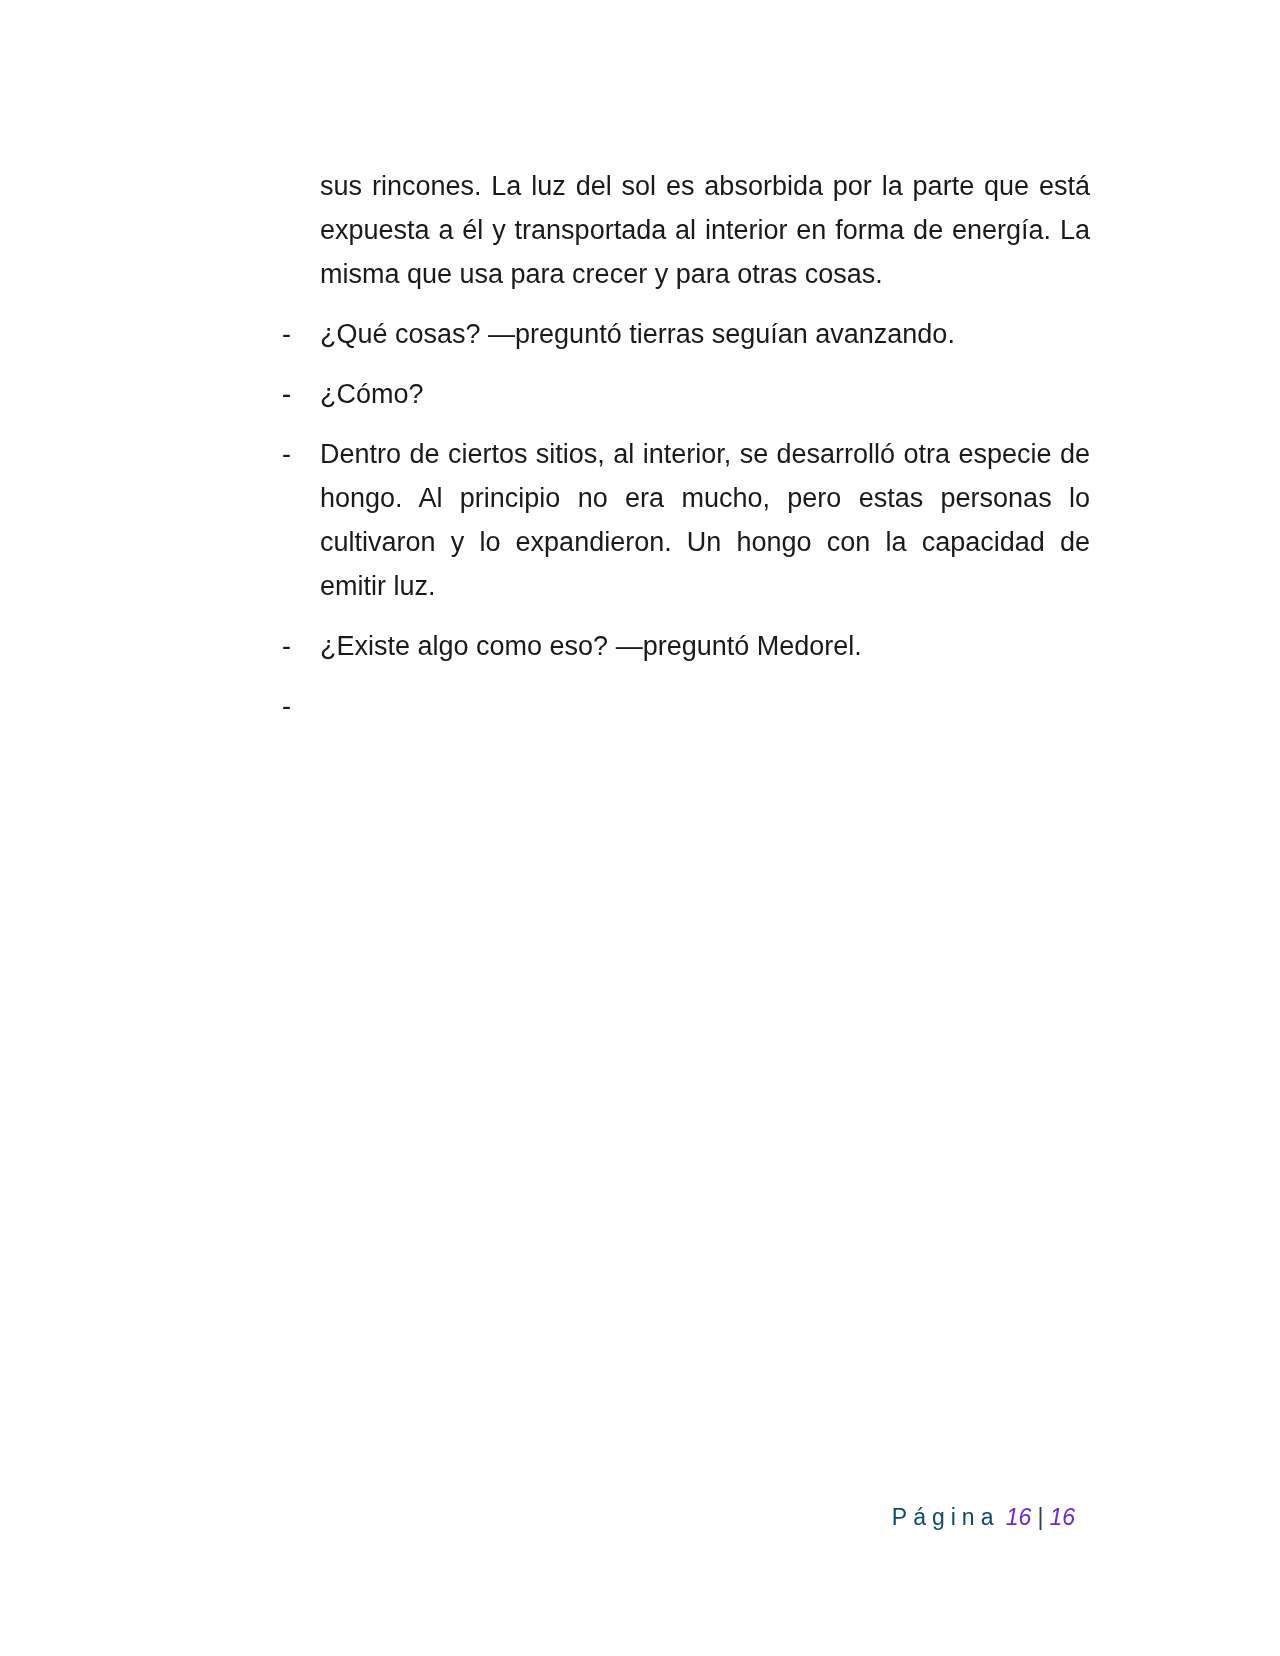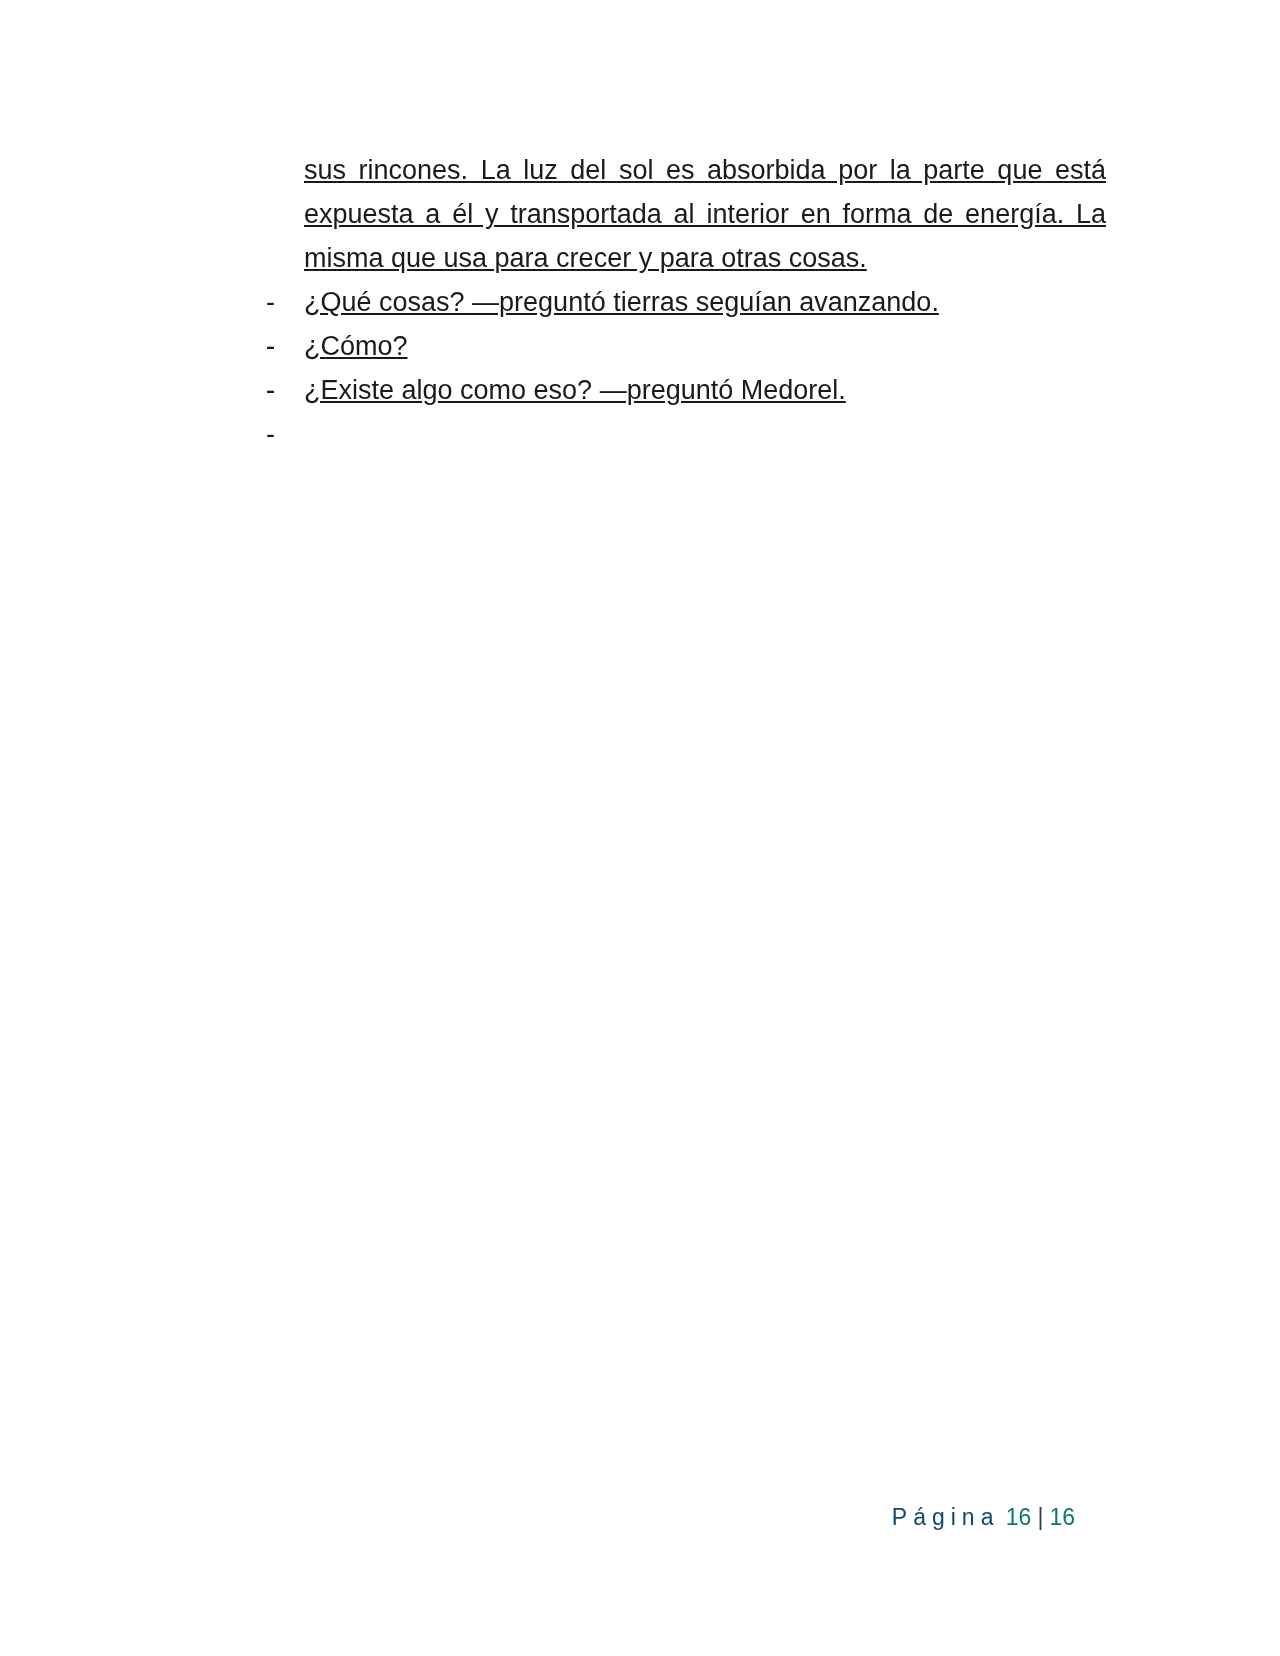--- a/index.html
+++ b/index.html
@@ -22,22 +22,21 @@
       left: 266px;
       top: 148px;
       width: 840px;
     }
     .para {
       position: relative;
       padding-left: 38px;
       font-size: 27px;
       line-height: 44px;
       text-align: justify;
-      margin: 0;
-      text-decoration: underline;
+      margin: 16px;
     }
     .dash-mark {
       position: absolute;
       left: 0;
       top: 0;
       width: 20px;
       font-size: 27px;
       line-height: 44px;
     }
     .footer {
@@ -46,21 +45,22 @@
       right: 205px;
       font-size: 23px;
       line-height: 30px;
       white-space: nowrap;
     }
     .footer .label {
       color: #0c4a6e;
       letter-spacing: 6px;
     }
     .footer .num {
-      color: #0f766e;
+      color: #6d28d9;
+      font-style: italic;
     }
     .footer .sep {
       color: #323e4f;
       margin: 0 6px;
     }
   </style>
 </head>
 <body>
 
 <div class="page">
@@ -74,20 +74,21 @@
     </p>
     <p class="para">
       <span class="dash-mark">-</span>
     </p>
     <p class="para">
       <span class="dash-mark">-</span>
       <span>¿Cómo?</span>
     </p>
     <p class="para">
       <span class="dash-mark">-</span>
+      <span>Dentro de ciertos sitios, al interior, se desarrolló otra especie de hongo. Al principio no era mucho, pero estas personas lo cultivaron y lo expandieron. Un hongo con la capacidad de emitir luz.</span>
     </p>
     <p class="para">
       <span class="dash-mark">-</span>
       <span>¿Existe algo como eso? —preguntó Medorel.</span>
     </p>
     <p class="para">
       <span class="dash-mark">-</span>
     </p>
   </div>
 

